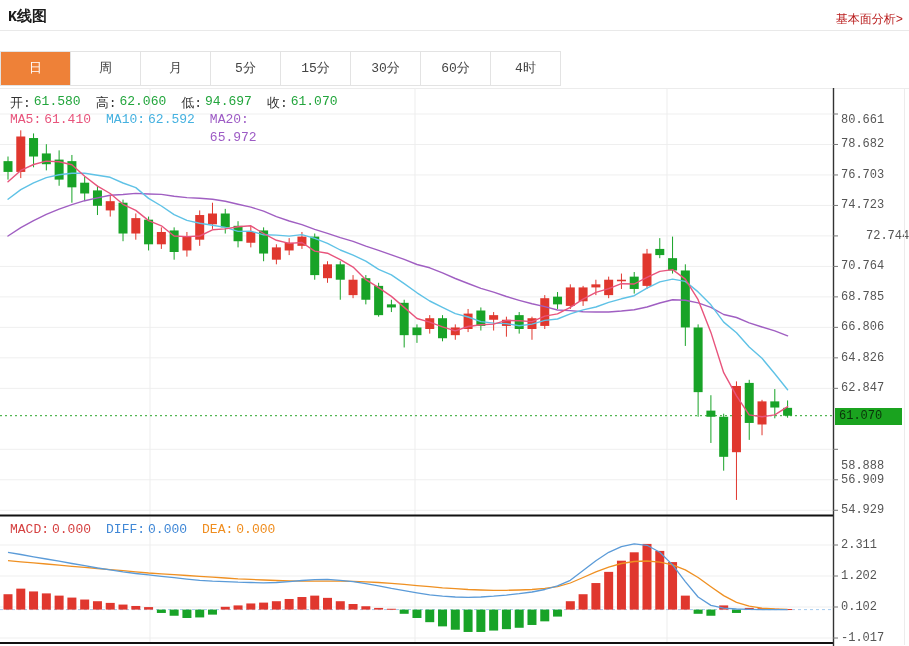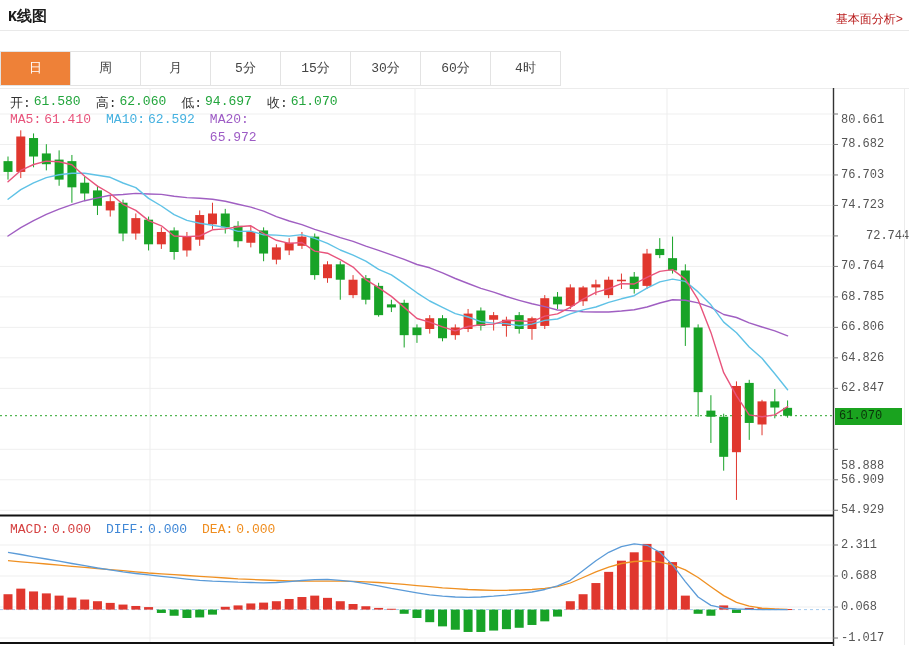--- a/index.html
+++ b/index.html
@@ -351,19 +351,19 @@
       <div class="axlab" style="top: 289.89px;">68.785</div>
       <div class="axlab" style="top: 320.367px;">66.806</div>
       <div class="axlab" style="top: 350.859px;">64.826</div>
       <div class="axlab" style="top: 381.336px;">62.847</div>
       <div class="axlab" style="top: 442.304px; margin-top: 17px;">58.888</div>
       <div class="axlab" style="top: 472.781px;">56.909</div>
       <div class="axlab" style="top: 503.273px;">54.929</div>
     </div>
   <div id="macd-axis">
       <div class="axlab" style="top: 538.008px;">2.311</div>
-      <div class="axlab" style="top: 569.004px;">0.688</div>
-      <div class="axlab" style="top: 600.001px;">0.068</div>
+      <div class="axlab" style="top: 569.004px;">1.202</div>
+      <div class="axlab" style="top: 600.001px;">0.102</div>
       <div class="axlab" style="top: 631.025px;">-1.017</div>
     </div>
   <div class="badge">61.070</div>
   <div class="right-edge-line"></div>
 </div>
 
 </body></html>

